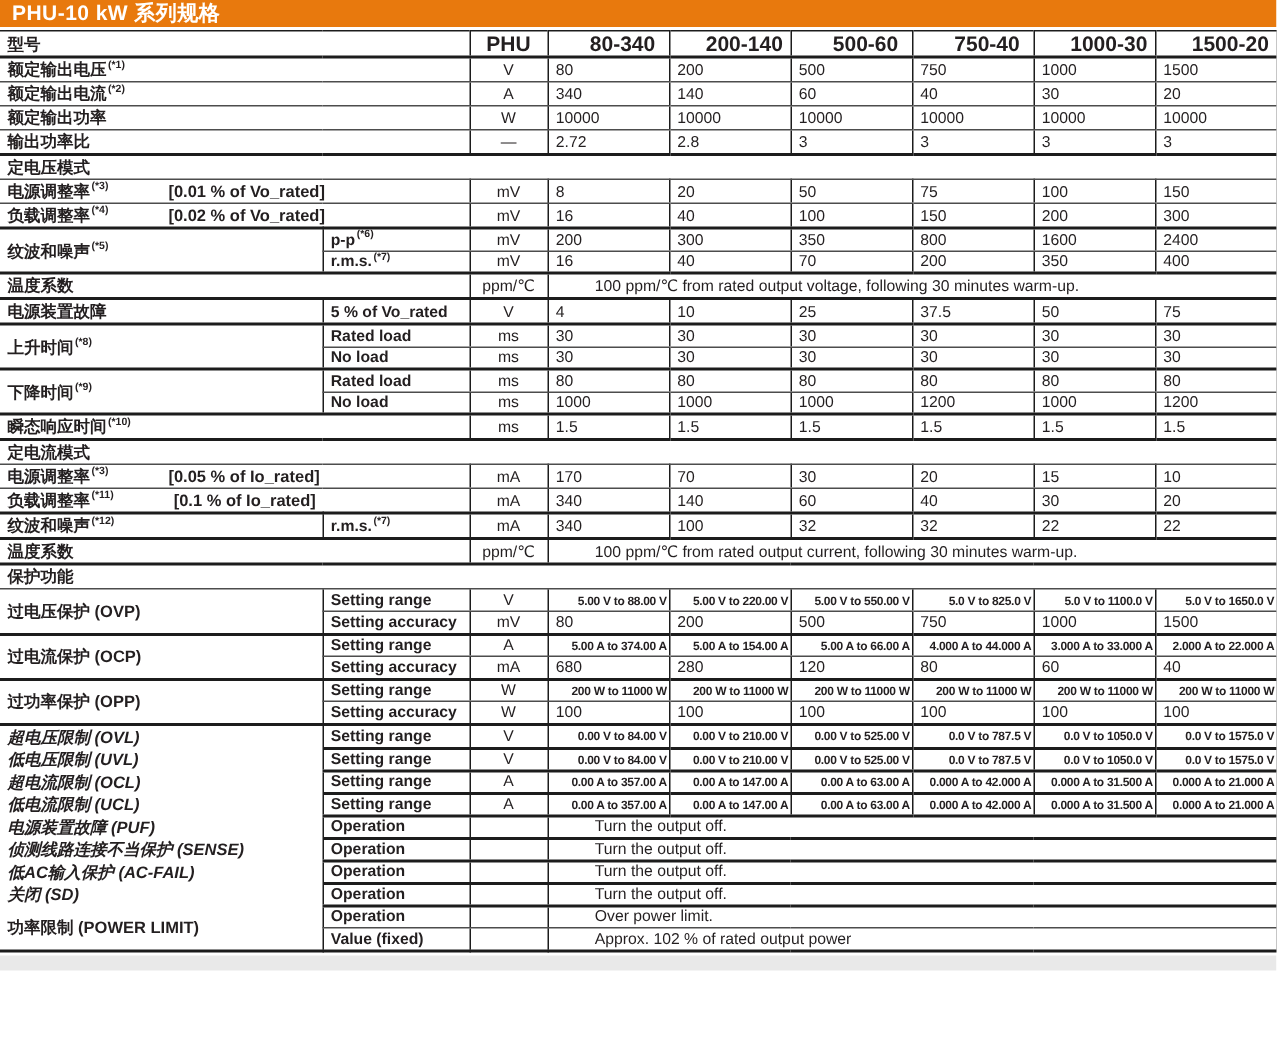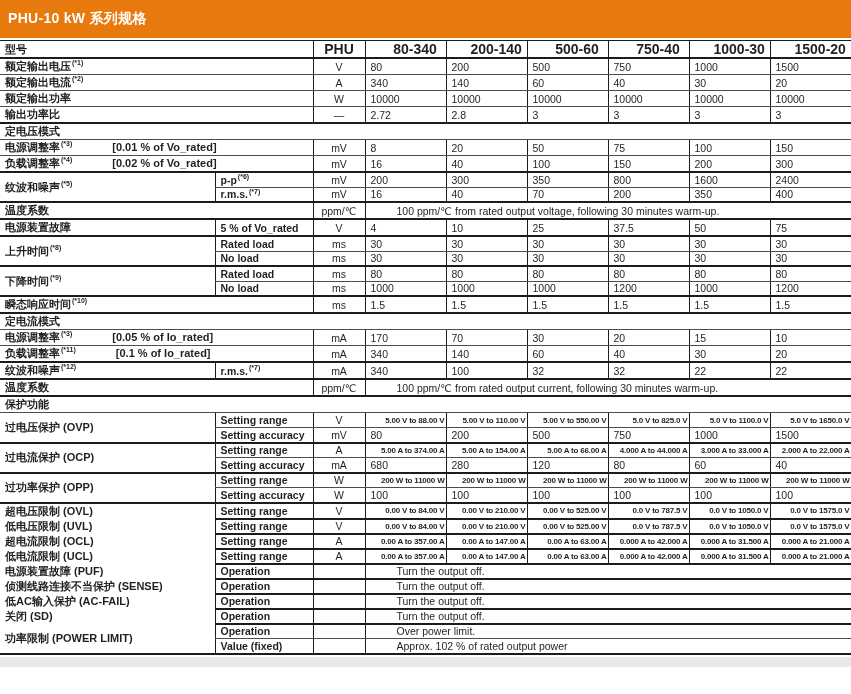--- a/index.html
+++ b/index.html
@@ -3,41 +3,41 @@
 <meta charset="utf-8">
 <style>
   * { box-sizing: border-box; }
   html, body { margin: 0; padding: 0; }
   body {
     width: 851px; height: 694px; overflow: hidden;
     background: #ffffff; color: #231f20;
     font-family: "Liberation Sans", "DejaVu Sans", sans-serif;
   }
   .titlebar {
-    height: 38px; background: #e8790d;
-    display: flex; align-items: center; padding-left: 8px;
+    height: 18px; background: #e8790d;
+    display: flex; align-items: flex-end; padding-left: 8px;
   }
   .titlebar .ttl { color: #ffffff; font-weight: bold; font-size: 14px; letter-spacing: .3px; }
   table.spec {
     margin-top: 2px; width: 851px; table-layout: fixed;
     border-collapse: collapse;
     border-top: 1px solid #1c1c1c;
     border-right: 1px solid #1c1c1c;
     border-bottom: 2px solid #1c1c1c;
   }
   td, th {
     height: 15px; padding: 0 5px; font-size: 10.5px; font-weight: normal;
     white-space: nowrap; overflow: hidden; text-align: left;
     border-bottom: 1px solid #4d4d4d;
   }
   thead th { border-bottom: 2px solid #1c1c1c; font-size: 14px; font-weight: bold; }
   tr.sep > td { border-bottom: 2px solid #1c1c1c; }
   td.lab, th.lab { font-weight: bold; font-size: 11px; }
   td.lab.open { border-bottom: none; }
-  tr.sep > td.lab.open { border-bottom: none; }
+  tr.sep > td.lab.open { border-bottom: none; font-style: italic; }
   td.lab.lab-sep { border-bottom: 2px solid #1c1c1c; }
   td.sub { border-left: 1px solid #1c1c1c; font-weight: bold; font-size: 10.5px; }
   td.unit, th.unit {
     border-left: 1px solid #1c1c1c; border-right: 1px solid #1c1c1c;
     text-align: center;
   }
   th.unit { font-weight: bold; }
   td.val { border-left: 1px solid #1c1c1c; }
   th.val { border-left: 1px solid #1c1c1c; text-align: center; padding-left: 24px; }
   td.val.small { font-size: 8px; text-align: right; padding: 0 1px; letter-spacing: -0.2px; font-weight: bold; }
@@ -270,21 +270,21 @@
         <td class="vspan" colspan="6">100 ppm/℃ from rated output current, following 30 minutes warm-up.</td>
       </tr>
       <tr>
         <td class="lab" colspan="9">保护功能</td>
       </tr>
       <tr>
         <td class="lab lab-sep" rowspan="2"><span>过电压保护 (OVP)</span></td>
         <td class="sub"><span>Setting range</span></td>
         <td class="unit">V</td>
         <td class="val small">5.00 V to 88.00 V</td>
-        <td class="val small">5.00 V to 110.00 V</td>
+        <td class="val small">5.00 V to 220.00 V</td>
         <td class="val small">5.00 V to 550.00 V</td>
         <td class="val small">5.0 V to 825.0 V</td>
         <td class="val small">5.0 V to 1100.0 V</td>
         <td class="val small">5.0 V to 1650.0 V</td>
       </tr>
       <tr class="sep">
         <td class="sub"><span>Setting accuracy</span></td>
         <td class="unit">mV</td>
         <td class="val">80</td>
         <td class="val">200</td>

